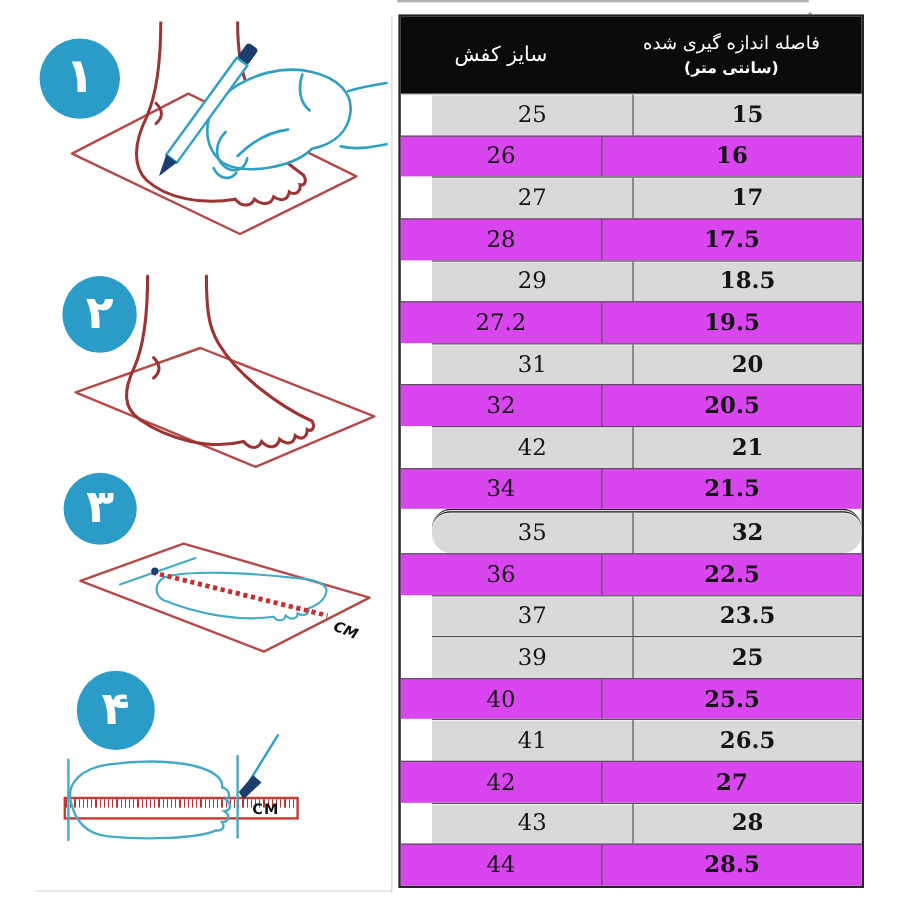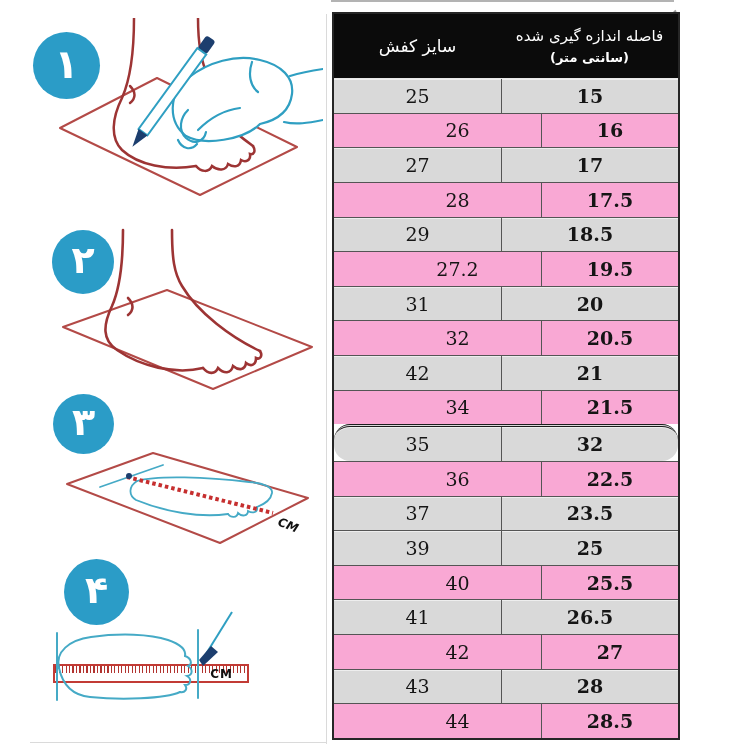--- a/index.html
+++ b/index.html
@@ -30,34 +30,34 @@
 
   
   .ruler{position:absolute;left:53px;top:664px;width:192px;height:15px;background:#ffffff;
          border:2px solid #c23b35;box-sizing:content-box;
          background-image:repeating-linear-gradient(90deg,#b23430 0,#b23430 1px,transparent 1px,transparent 3.5px);
          background-size:100% 7px;background-repeat:no-repeat;}
   .ruler .cm{position:absolute;right:14px;top:1px;font-size:12px;font-weight:bold;color:#111;
          font-family:"DejaVu Sans",sans-serif;letter-spacing:1px;}
 
   
-  .table{position:absolute;left:332px;top:12px;width:348px;height:728px;box-sizing:border-box;
+  .table{position:absolute;left:332px;top:12px;width:388px;height:728px;box-sizing:border-box;
          border:2px solid #262626;display:flex;flex-direction:column;background:#ffffff;}
   .thead{height:64px;flex:0 0 64px;background:#0b0b0b;color:#ffffff;display:flex;
          border-bottom:1px solid #e8e8e8;}
   .th{display:flex;flex-direction:column;align-items:center;justify-content:center;}
   .th-size{width:167px;font-size:17px;}
   .th-cm{flex:1;font-size:15px;}
   .th-cm .l2{font-size:13px;margin-top:5px;font-weight:bold;}
   .tbody{flex:1;display:flex;flex-direction:column;font-family:"DejaVu Serif",serif;}
   .tr{flex:1;display:flex;border-top:1px solid #555;}
   .tr:first-child{border-top:none;}
   .tr.thick{border-top:3px double #1d1d1d;border-radius:16px;}
-  .tr.gray{background:#d9d9d9;box-shadow:inset 0 1px 0 rgba(255,255,255,.55);}
-  .tr.white{background:#f9a8d4;padding-left:40px;}
+  .tr.gray{background:#d9d9d9;box-shadow:inset 0 1px 0 rgba(255,255,255,.55);margin-left:26px;}
+  .tr.white{background:#d946ef;}
   .td{display:flex;align-items:center;justify-content:center;color:#151515;font-size:19px;}
   .td.size{width:167px;}
   .td.cm{flex:1;border-left:1px solid #555;font-weight:bold;}
 </style>
 </head>
 <body>
 
 <div class="canvas">
 
   <div class="edge-v"></div>

